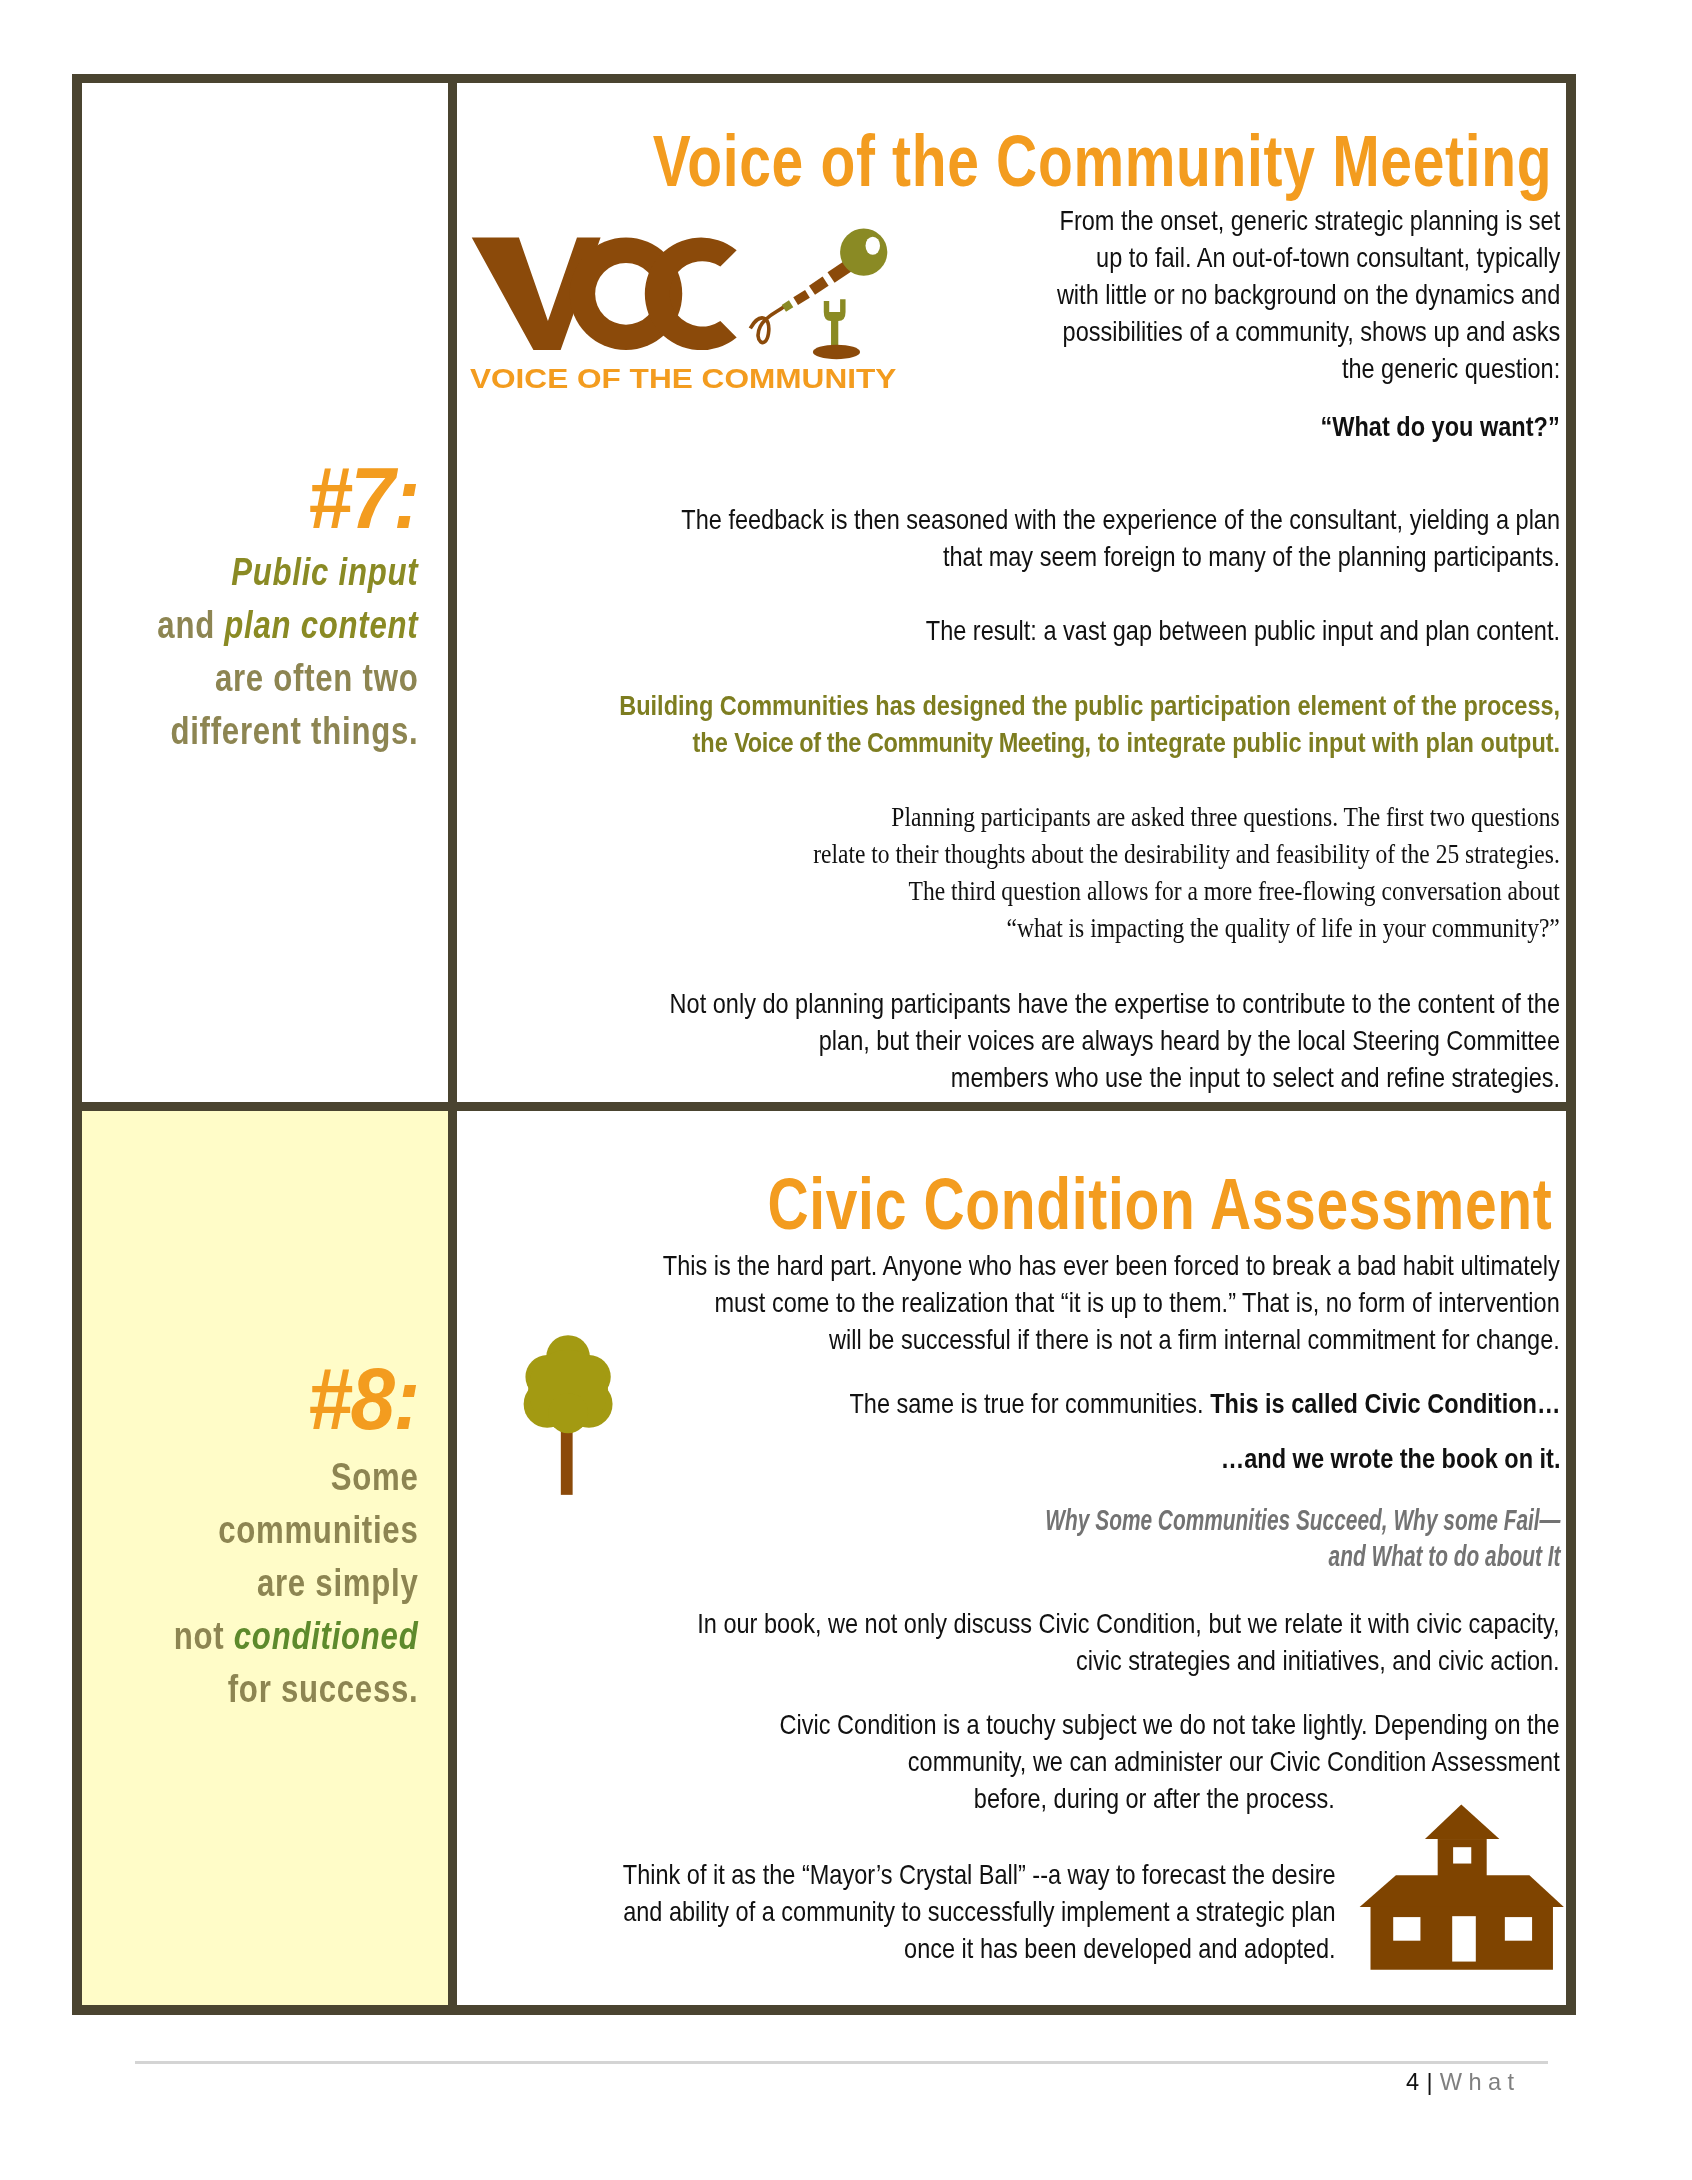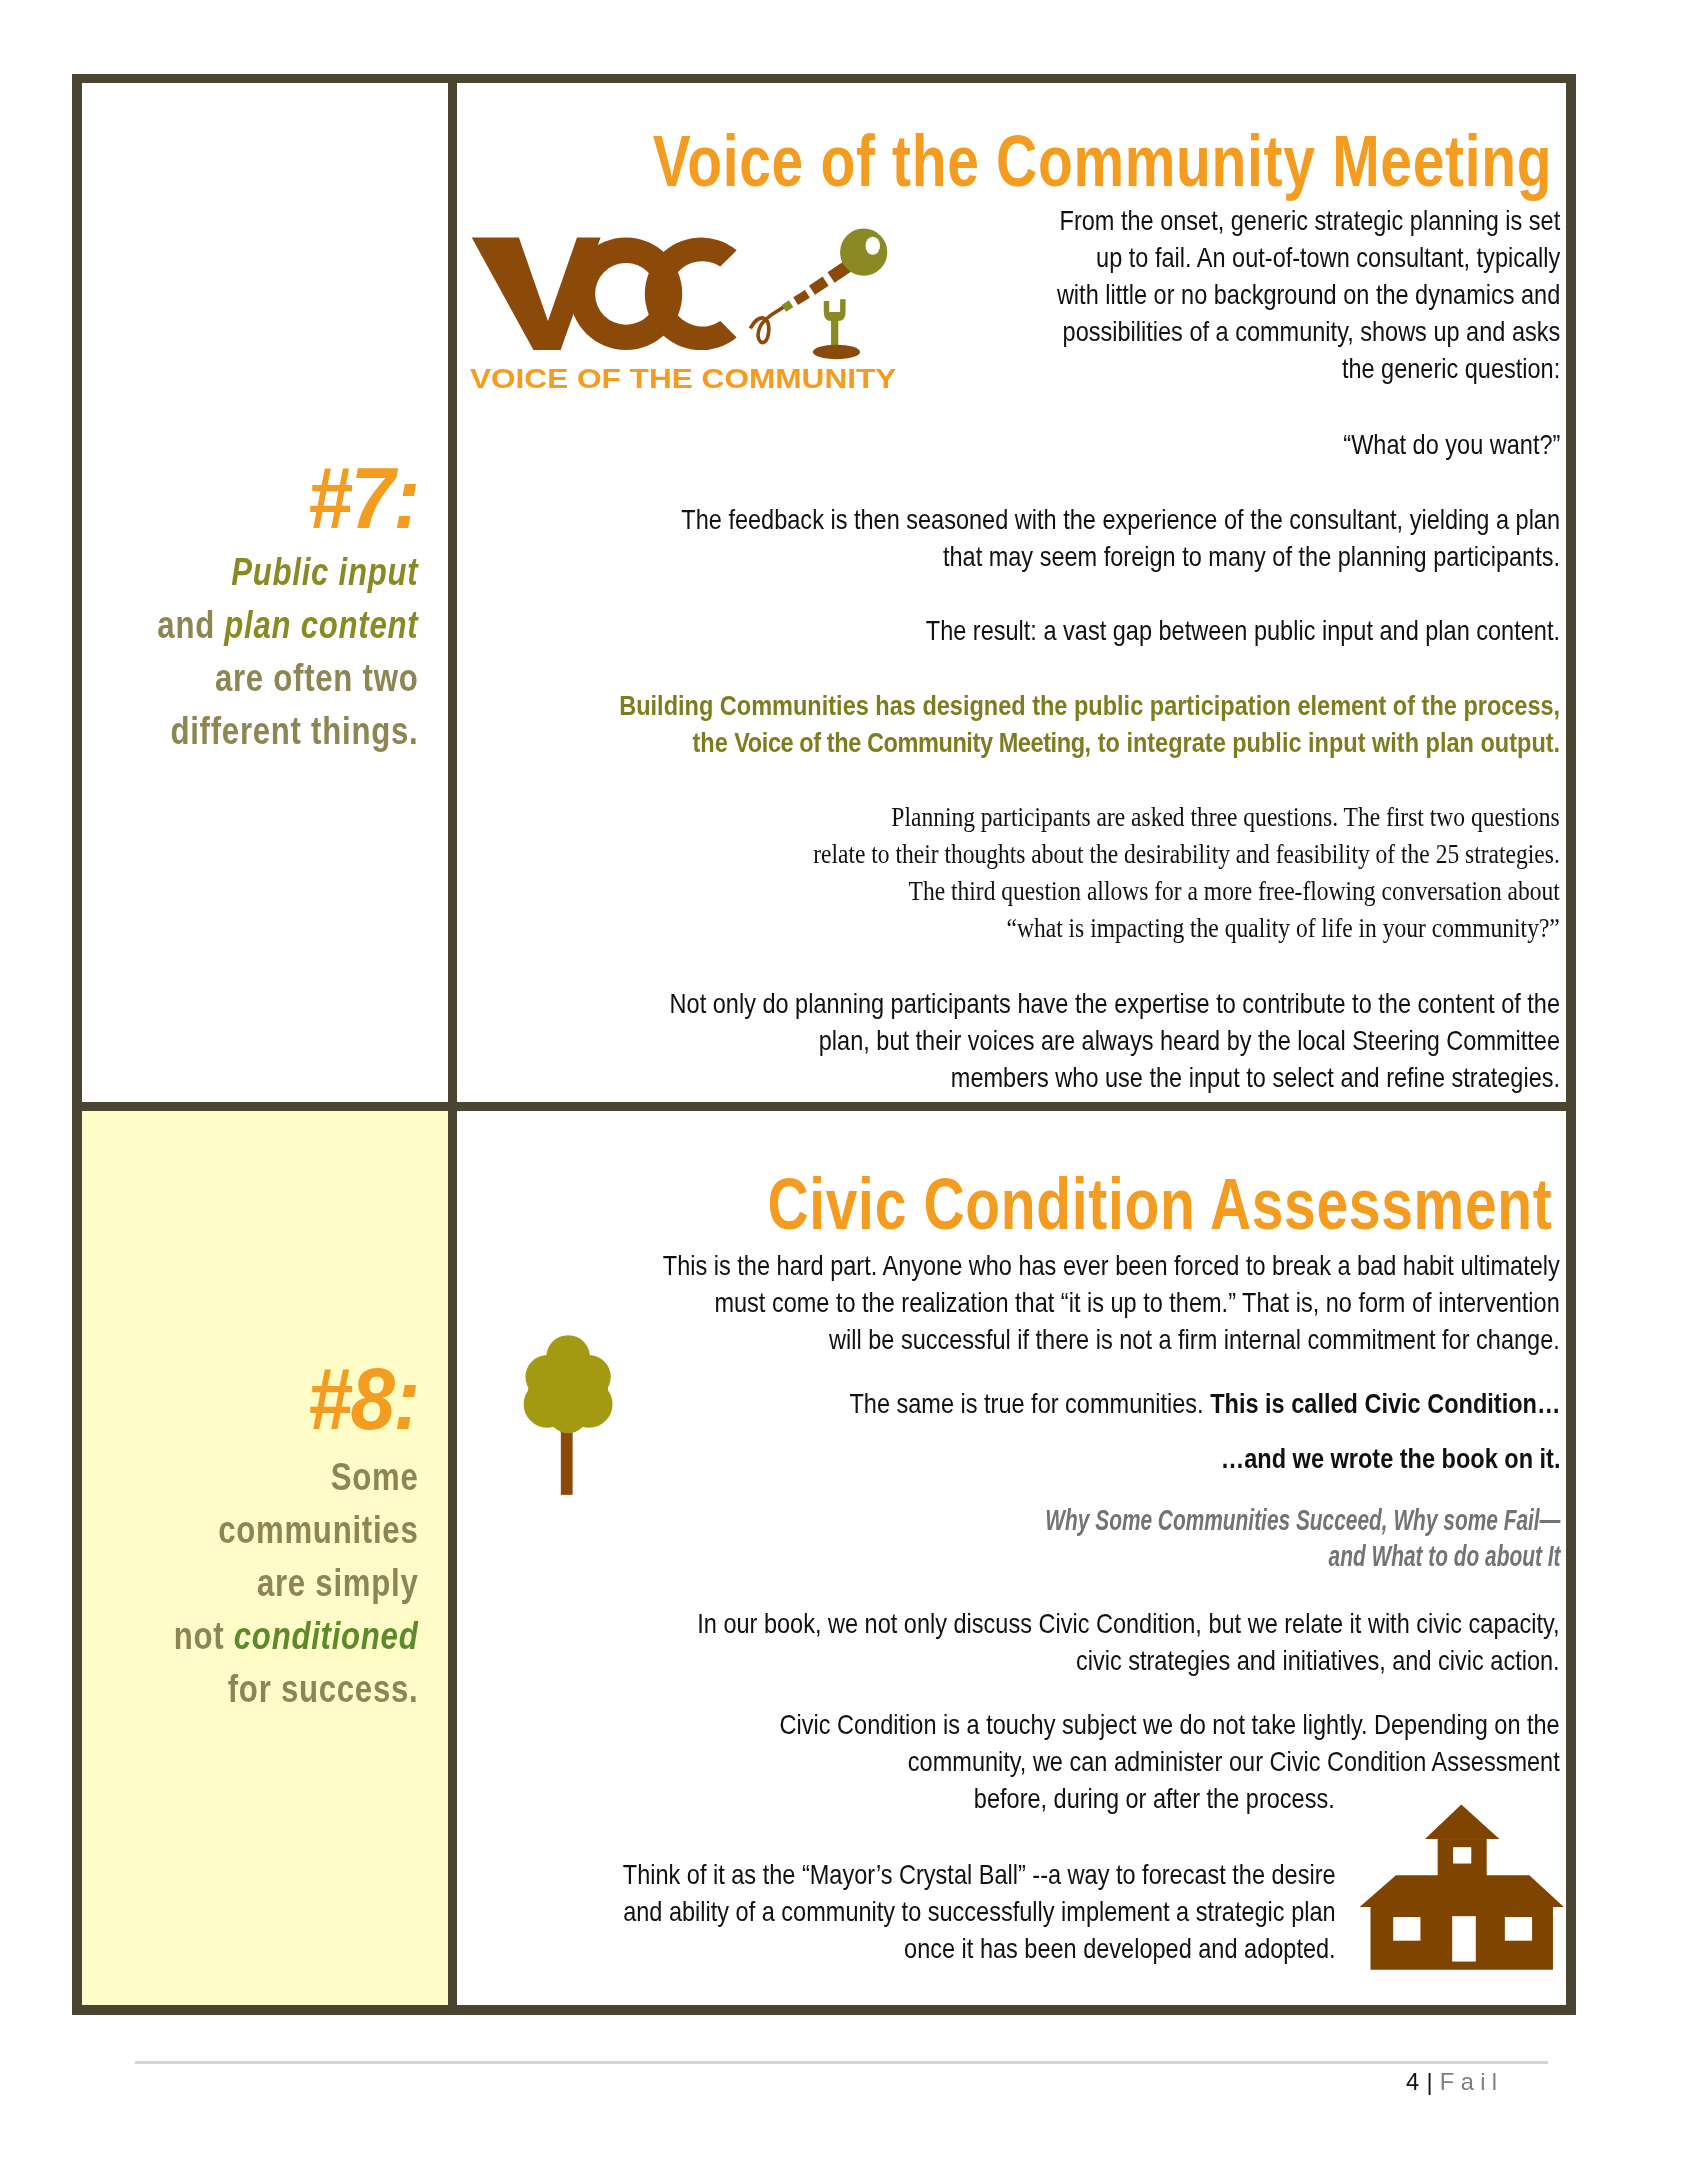--- a/index.html
+++ b/index.html
@@ -84,21 +84,21 @@
   </svg>
 </div>
 
 <div class="para" style="top:202px;">
   <span class="ln">From the onset, generic strategic planning is set</span>
   <span class="ln">up to fail.  An out-of-town consultant, typically</span>
   <span class="ln">with little or no background on the dynamics and</span>
   <span class="ln">possibilities of a community, shows up and asks</span>
   <span class="ln">the generic question:</span>
 </div>
-<div class="para" style="top:426px;">
+<div class="para" style="top:408px;font-weight:bold;">
   <span class="ln">“What do you want?”</span>
 </div>
 <div class="para" style="top:501px;">
   <span class="ln">The feedback is then seasoned with the experience of the consultant, yielding a plan</span>
   <span class="ln">that may seem foreign to many of the planning participants.</span>
 </div>
 <div class="para" style="top:612px;">
   <span class="ln">The result: a vast gap between public input and plan content.</span>
 </div>
 <div class="para green" style="top:687px;">
@@ -179,15 +179,15 @@
     <rect x="17" y="117" width="201" height="70" fill="#7f4400"></rect>
     <rect x="108" y="52" width="20" height="18" fill="#ffffff"></rect>
     <rect x="42" y="129" width="30" height="26" fill="#ffffff"></rect>
     <rect x="165" y="129" width="30" height="26" fill="#ffffff"></rect>
     <rect x="107" y="128" width="26" height="50" fill="#ffffff"></rect>
   </svg>
 </div>
 
 <div class="footer-rule"></div>
 <div class="page-num">
-  <span class="n">4</span><span class="sep">|</span><span class="lbl">Fail</span>
+  <span class="n">4</span><span class="sep">|</span><span class="lbl">What</span>
 </div>
 
 
 </body></html>

